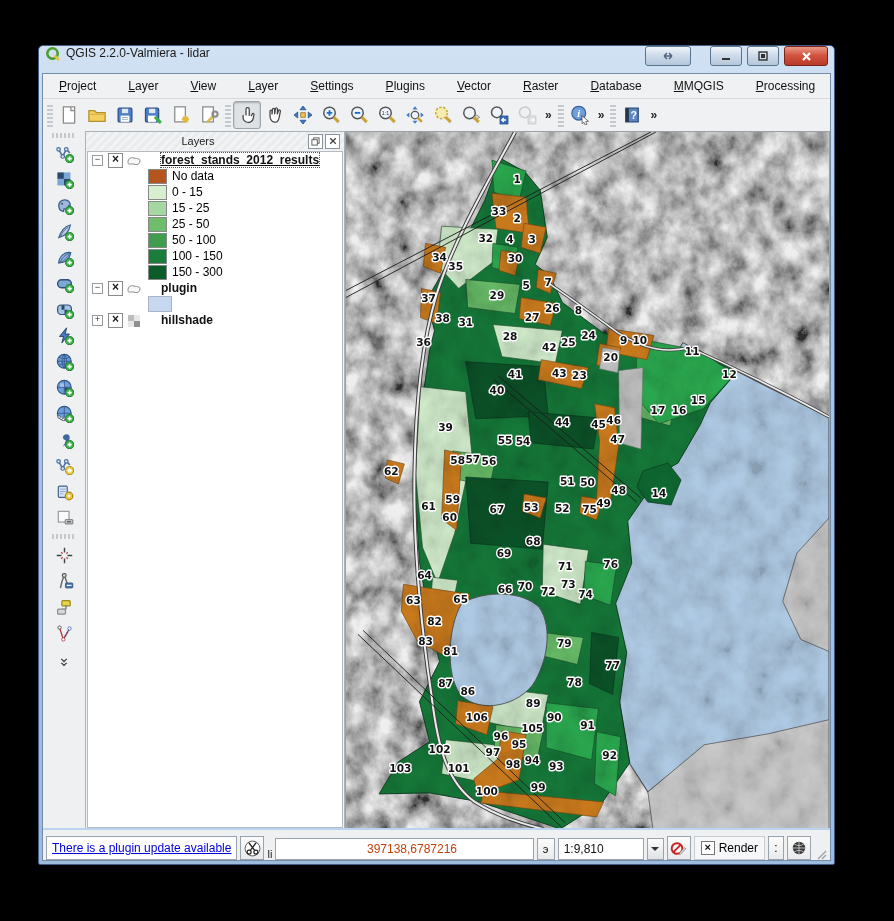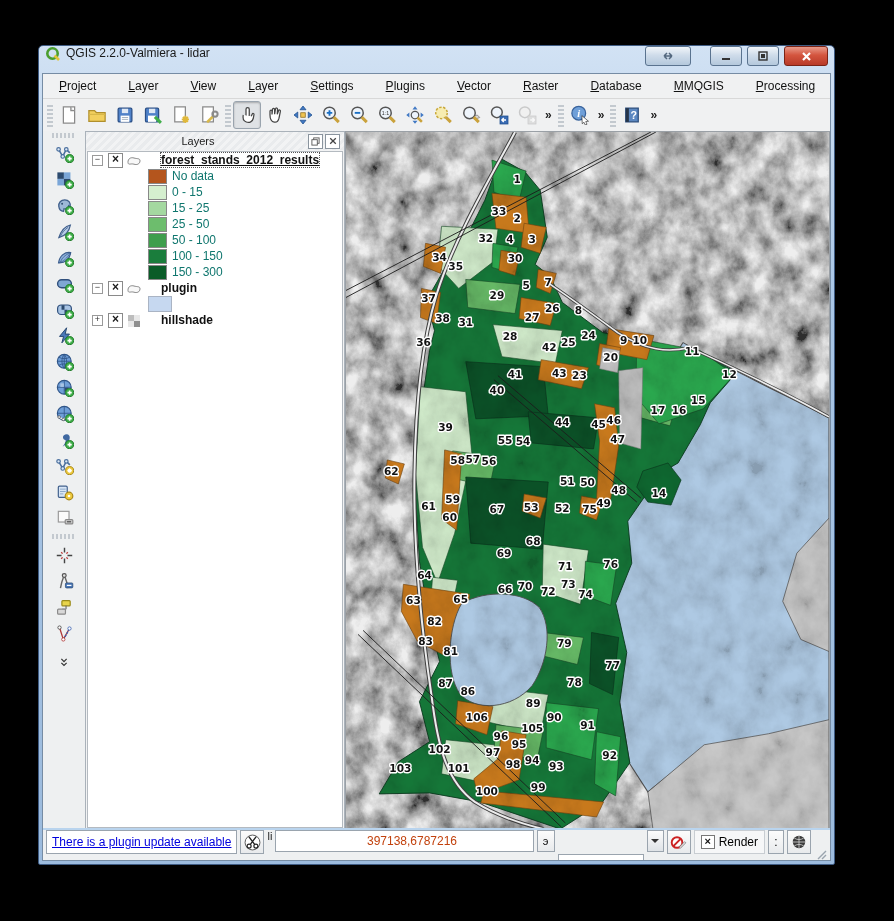--- a/index.html
+++ b/index.html
@@ -47,28 +47,28 @@
   .tree{flex:1;background:#fff;border:1px solid #b4bac0;margin:1px;overflow:hidden;position:relative;font-size:12px;}
   .trow{display:flex;align-items:center;height:16px;position:relative;}
   .expander{position:absolute;left:4px;width:9px;height:9px;border:1px solid #9a9a9a;background:#fff;
     font-size:9px;line-height:7px;text-align:center;color:#333;}
   .cb{position:absolute;left:20px;width:13px;height:13px;border:1px solid #8a8a8a;background:#fff;
     font-weight:900;font-size:12px;line-height:11px;text-align:center;color:#1a1a1a;}
   .licon{position:absolute;left:38px;width:18px;height:14px;}
   .lname{position:absolute;left:60px;font-weight:bold;color:#111;white-space:nowrap;margin-left:13px;}
   .lname.selected{outline:1px dotted #555;text-decoration:underline;}
   .swatch{position:absolute;left:60px;width:17px;height:13px;border:1px solid #888;}
-  .clabel{position:absolute;left:84px;color:#0f766e;text-align:right;}
+  .clabel{position:absolute;left:84px;color:#000000;text-align:right;}
   .lakeswatch{position:absolute;left:60px;width:22px;height:14px;border:1px solid #aab4c4;}
   
   .map-wrap{flex:1;border:1px solid #9aa0a6;background:#c6c6c6;position:relative;}
   .map-wrap svg{position:absolute;inset:0;width:100%;height:100%;}
   
   .statusbar{position:absolute;left:0;right:0;bottom:0;height:30px;background:#eef0f1;border-top:2px solid #b9d4ee;
-    display:flex;align-items:flex-start;gap:3px;padding:0 3px;font-size:12px;}
+    display:flex;align-items:flex-end;gap:3px;padding:0 3px;font-size:12px;}
   .sb-box{border:1px solid #9aa4ae;background:#fff;height:20px;display:flex;align-items:center;padding:0 5px;}
   .sb-link{color:#0000dd;text-decoration:underline;white-space:nowrap;}
   .sb-btn{border:1px solid #9aa4ae;background:linear-gradient(#fcfcfc,#e8eaec);height:22px;min-width:22px;
     display:flex;align-items:center;justify-content:center;}
   .coordbox{flex:1;justify-content:center;font-size:12px;color:#c2410c;padding-left:20px;}
   .scale{width:74px;justify-content:flex-start;color:#111;margin-top:24px;}
   .combo-arrow{width:15px;height:20px;border:1px solid #9aa4ae;background:linear-gradient(#fcfcfc,#dfe3e7);
     display:flex;align-items:center;justify-content:center;}
   .combo-arrow i{width:0;height:0;border:4px solid transparent;border-top-color:#333;margin-top:4px;}
   .render-wrap{display:flex;align-items:center;gap:4px;border:1px solid #c8cdd2;background:#f6f7f8;height:22px;padding:0 6px;}

